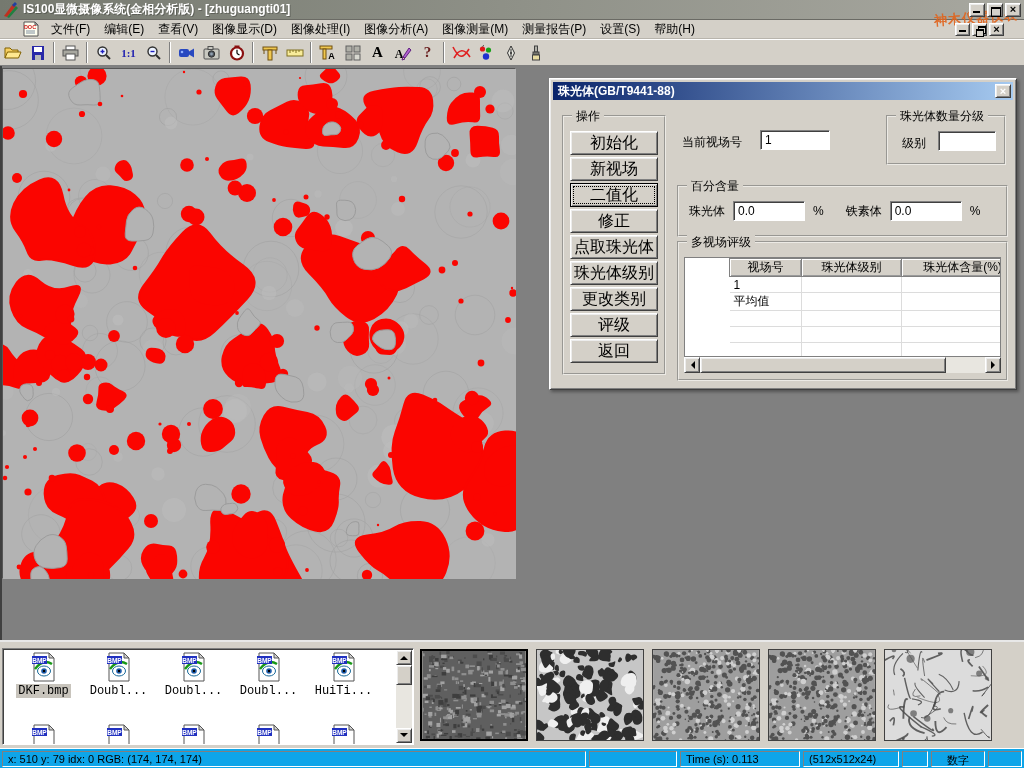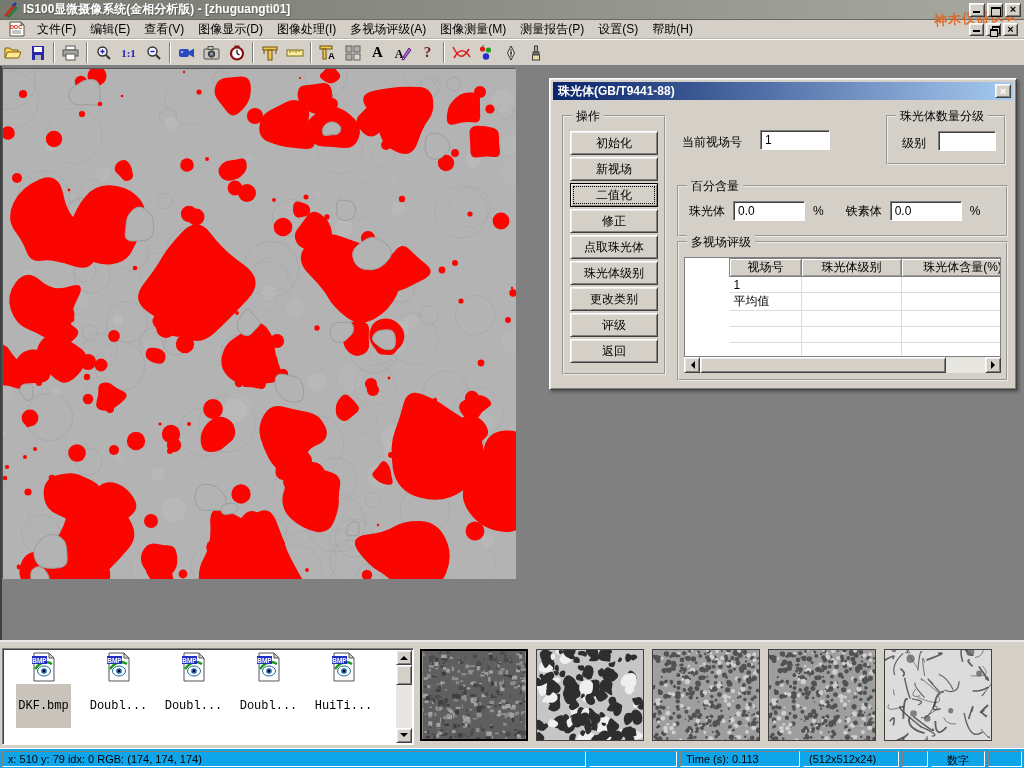--- a/index.html
+++ b/index.html
@@ -23,21 +23,21 @@
   .g-res::before { content:""; position:absolute; left:5px; top:2px; width:6px; height:5px;
     border:1px solid #000; border-top:2px solid #000; }
   .g-res::after { content:""; position:absolute; left:3px; top:5px; width:6px; height:5px;
     border:1px solid #000; border-top:2px solid #000; background:#d4d0c8; }
   .g-close { font-weight:bold; font-size:11px; }
   #watermark { position:absolute; top:9px; right:6px; color:#e0641e; font-size:13px; font-weight:bold;
     transform:rotate(-4deg); z-index:5; letter-spacing:1px; opacity:.92; }
 
   
   #menubar { position:absolute; left:0; top:20px; width:1024px; height:19px; background:#d4d0c8;
-    display:flex; align-items:center; padding:0 6px; border-bottom:1px solid #b8b4ac; }
+    display:flex; align-items:center; padding:0 20px; border-bottom:1px solid #b8b4ac; }
   .menu-item { padding:1px 7px; white-space:nowrap; cursor:default; }
   #menubar .winbtns .wbtn { width:15px; height:13px; }
   #docicon { width:18px; height:16px; margin:0 4px 0 2px; }
 
   
   #toolbar { position:absolute; left:0; top:39px; width:1024px; height:27px; background:#d4d0c8;
     border-top:1px solid #fff; border-bottom:1px solid #808080; display:flex; align-items:center; padding-left:0; }
   .tbtn { width:25px; height:23px; display:flex; align-items:center; justify-content:center; cursor:default; }
   .tsep { width:2px; height:21px; margin:0 3px; border-left:1px solid #808080; border-right:1px solid #fff; }
   .lbl11 { font-weight:bold; color:#2020b0; font-size:11px; font-family:"Liberation Serif",serif; }
@@ -55,21 +55,21 @@
   #dlg-title { position:absolute; left:3px; top:3px; right:3px; height:18px;
     background:linear-gradient(90deg,#0a246a,#a6caf0); color:#fff; font-weight:bold;
     display:flex; align-items:center; padding-left:5px; }
   #dlg-title .wbtn { position:absolute; right:2px; top:2px; }
   .group { position:absolute; border:2px groove #eceae5; }
   .group > .glabel { position:absolute; top:-8px; left:8px; background:#d4d0c8; padding:0 4px; line-height:14px; }
   #grp-op { left:12px; top:36px; width:104px; height:260px; }
   #grp-op .btncol { position:absolute; left:6px; top:14px; width:88px; }
   .dbtn { width:88px; height:24px; margin-bottom:2px; background:#d4d0c8; border:1px solid;
     border-color:#ffffff #404040 #404040 #ffffff; box-shadow:inset 1px 1px 0 #ececec, inset -1px -1px 0 #808080;
-    display:flex; align-items:center; justify-content:center; font-size:12px; cursor:default; }
+    display:flex; align-items:center; justify-content:center; font-size:16px; cursor:default; }
   .dbtn.default { border:1px solid #000; outline:1px dotted #000; outline-offset:-4px; }
   .field { background:#fff; border:1px solid; border-color:#808080 #ffffff #ffffff #808080;
     box-shadow:inset 1px 1px 0 #404040; padding:2px 4px; font-size:12px; }
   #cur-label { position:absolute; left:132px; top:55px; }
   #cur-field { position:absolute; left:210px; top:51px; width:70px; height:20px; }
   #grp-grade { left:336px; top:36px; width:120px; height:50px; }
   #grade-label { position:absolute; left:14px; top:18px; }
   #grade-field { position:absolute; left:50px; top:14px; width:58px; height:20px; }
   #grp-pct { left:127px; top:106px; width:331px; height:52px; }
   #grp-pct .prow { position:absolute; top:14px; left:10px; right:6px; display:flex; align-items:center; }
@@ -97,21 +97,21 @@
   
   #bottompanel { position:absolute; left:0; top:640px; width:1024px; height:108px; background:#d4d0c8;
     border-top:2px outset #e8e8e8; }
   #filelist { position:absolute; left:2px; top:6px; width:412px; height:97px; background:#fff;
     border:1px solid; border-color:#808080 #ffffff #ffffff #808080; box-shadow:inset 1px 1px 0 #404040;
     overflow:hidden; }
   #filelist .rows { position:absolute; left:3px; top:3px; width:376px; }
   .frow { display:flex; }
   .fitem { width:75px; display:flex; flex-direction:column; align-items:center; cursor:default; }
   .fitem .fname { font-family:"Liberation Mono","DejaVu Sans Mono",monospace; font-size:12px;
-    margin-top:2px; padding:15px 2px; white-space:nowrap; }
+    margin-top:2px; padding:0 2px; white-space:nowrap; }
   .fitem.sel .fname { background:#c8c4bc; }
   .frow2 { margin-top:26px; }
   #vscroll { position:absolute; right:1px; top:1px; width:16px; height:93px; background:#e8e6e0; }
   #vscroll .sbtn { width:16px; height:15px; }
   .vthumb { width:16px; height:20px; background:#d4d0c8; border:1px solid;
     border-color:#ffffff #404040 #404040 #ffffff; box-shadow:inset 1px 1px 0 #ececec, inset -1px -1px 0 #808080; }
   #vscroll .sbtn.bot { position:absolute; bottom:0; }
   #thumbs { position:absolute; left:420px; top:7px; display:flex; gap:8px; }
   .thumb { width:108px; height:92px; border:1px solid #404040; cursor:default; }
   .thumb.first { border:2px solid #000; }
@@ -149,21 +149,21 @@
     <path d="M2 1 h11 l3 3 v11 h-14 z" fill="#fffff0" stroke="#555"></path>
     <path d="M13 1 l3 3 h-3 z" fill="#c8c8c8" stroke="#555"></path>
     <text x="8" y="8" font-size="5.5" font-weight="bold" fill="#d02020" text-anchor="middle">DOC</text>
     <path d="M4 10 h9 M4 12 h9" stroke="#8090a0" stroke-width="1"></path>
   </svg>
   <span class="menu-item">文件(F)</span>
   <span class="menu-item">编辑(E)</span>
   <span class="menu-item">查看(V)</span>
   <span class="menu-item">图像显示(D)</span>
   <span class="menu-item">图像处理(I)</span>
-  <span class="menu-item">多视场评级(A)</span>
+  <span class="menu-item">图像分析(A)</span>
   <span class="menu-item">图像测量(M)</span>
   <span class="menu-item">测量报告(P)</span>
   <span class="menu-item">设置(S)</span>
   <span class="menu-item">帮助(H)</span>
   <div class="winbtns">
     <div class="wbtn g-min"></div>
     <div class="wbtn g-res"></div>
     <div class="wbtn g-close">×</div>
   </div>
 </div>

